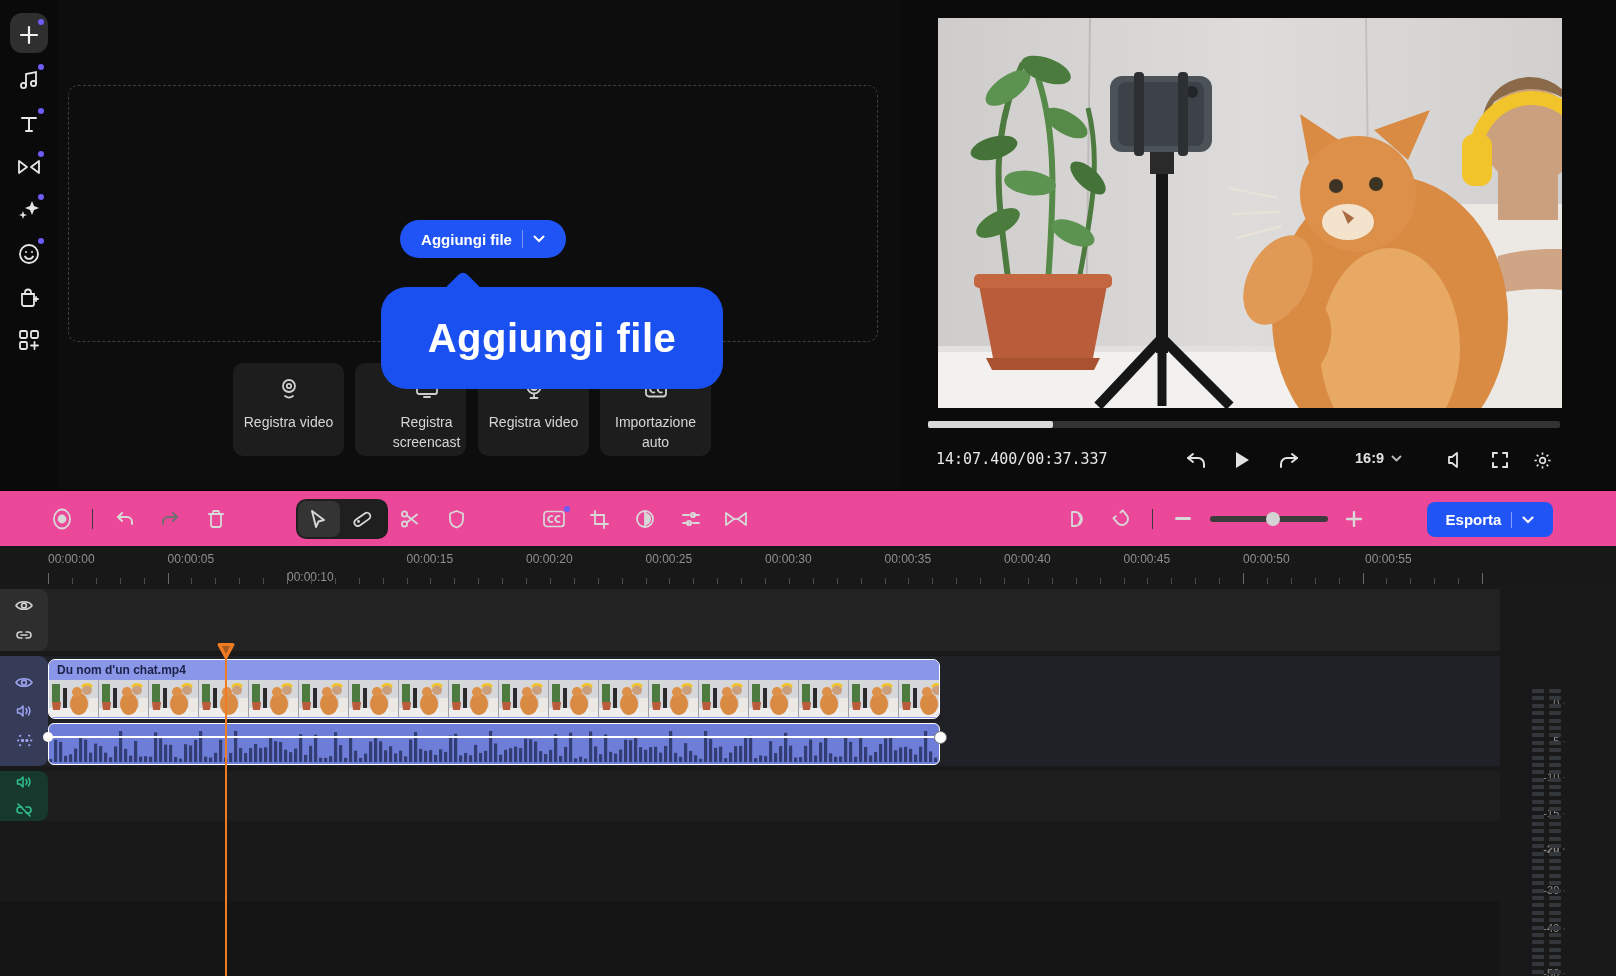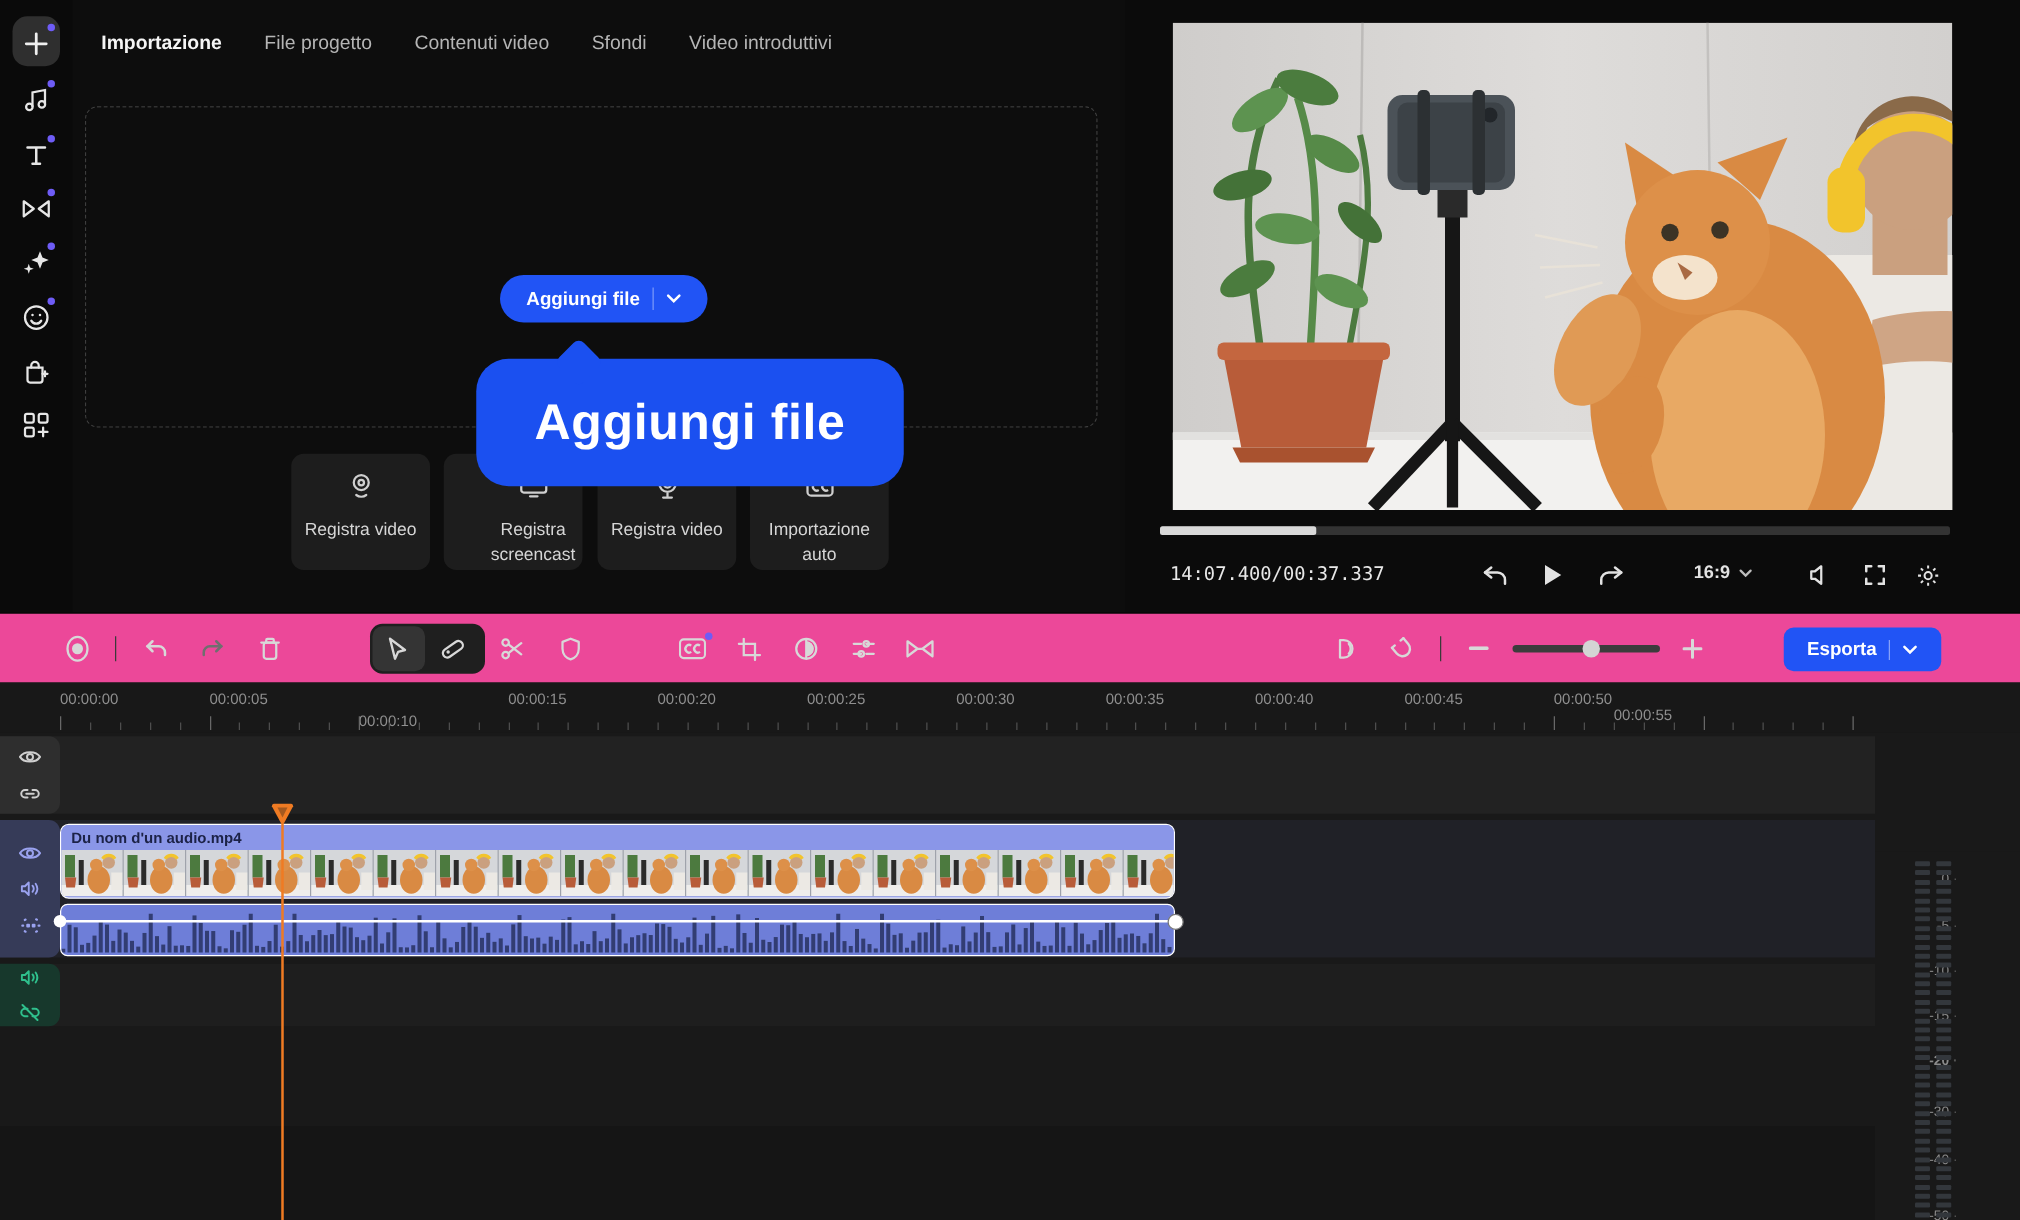--- a/index.html
+++ b/index.html
@@ -165,27 +165,20 @@
             <rect x="2" y="2" width="7" height="7" rx="1.5"></rect>
             <rect x="13" y="2" width="7" height="7" rx="1.5"></rect>
             <rect x="2" y="13" width="7" height="7" rx="1.5"></rect>
             <path d="M16.5 13 V20 M13 16.5 H20"></path>
           </svg>
         </span>
       </div>
     </aside>
 
   <section class="abs import-panel">
-    <nav class="tabs" id="tabs">
-        <span class="tab active">Importazione</span>
-        <span class="tab">File progetto</span>
-        <span class="tab">Contenuti video</span>
-        <span class="tab">Sfondi</span>
-        <span class="tab">Video introduttivi</span>
-      </nav>
 
     <div class="dropzone">
       <div class="add-btn">
         <span class="lbl">Aggiungi file</span>
         <span class="vdiv"></span>
         <svg width="12" height="8" viewBox="0 0 12 8">
             <polyline points="1.5,1.5 6,6 10.5,1.5" fill="none" stroke="#fff" stroke-width="2" stroke-linecap="round"></polyline>
           </svg>
       </div>
     </div>
@@ -507,21 +500,21 @@
         <span class="rlabel" style="left: 167.5px;">00:00:05</span>
         <span class="rlabel" style="left: 287px; margin-top: 18px;">00:00:10</span>
         <span class="rlabel" style="left: 406.5px;">00:00:15</span>
         <span class="rlabel" style="left: 526px;">00:00:20</span>
         <span class="rlabel" style="left: 645.5px;">00:00:25</span>
         <span class="rlabel" style="left: 765px;">00:00:30</span>
         <span class="rlabel" style="left: 884.5px;">00:00:35</span>
         <span class="rlabel" style="left: 1004px;">00:00:40</span>
         <span class="rlabel" style="left: 1123.5px;">00:00:45</span>
         <span class="rlabel" style="left: 1243px;">00:00:50</span>
-        <span class="rlabel" style="left: 1291px; margin-top: 13px;">00:00:55</span>
+        <span class="rlabel" style="left: 1365px;">00:00:55</span>
         <span class="tick major" style="left: 48px; height: 11px;"></span>
         <span class="tick" style="left: 71.9px; height: 6px;"></span>
         <span class="tick" style="left: 95.8px; height: 6px;"></span>
         <span class="tick" style="left: 119.7px; height: 6px;"></span>
         <span class="tick" style="left: 143.6px; height: 6px;"></span>
         <span class="tick major" style="left: 167.5px; height: 11px;"></span>
         <span class="tick" style="left: 191.4px; height: 6px;"></span>
         <span class="tick" style="left: 215.3px; height: 6px;"></span>
         <span class="tick" style="left: 239.2px; height: 6px;"></span>
         <span class="tick" style="left: 263.1px; height: 6px;"></span>
@@ -618,21 +611,21 @@
                 <rect x="14" y="6.6" width="2.4" height="1.8" rx="0.8"></rect>
                 <rect x="3" y="2" width="2.4" height="1.8" rx="0.8" transform="rotate(-25 4 3)"></rect>
                 <rect x="12" y="1.6" width="2.4" height="1.8" rx="0.8" transform="rotate(25 13 2.6)"></rect>
                 <rect x="3" y="11.2" width="2.4" height="1.8" rx="0.8" transform="rotate(25 4 12)"></rect>
                 <rect x="12" y="11.4" width="2.4" height="1.8" rx="0.8" transform="rotate(-25 13 12.2)"></rect>
               </svg>
           </span>
         </div>
 
         <div class="clip-video">
-          <div class="clip-title">Du nom d'un audio.mp4</div>
+          <div class="clip-title">Du nom d'un chat.mp4</div>
           <div class="filmstrip" id="filmstrip">
               <div style="flex: 0 0 49px; height: 37px; border-right: 1px solid rgb(159, 163, 171);"><svg width="49" height="37" viewBox="0 0 49 37" preserveAspectRatio="none">
                   <rect width="49" height="37" fill="#d5d7da"></rect>
                   <rect x="0" y="28" width="49" height="9" fill="#efeeec"></rect>
                   <rect x="3" y="4" width="8" height="18" fill="#4c7a3f"></rect>
                   <path d="M3 22 L12 22 L11 30 L4 30 Z" fill="#b85c39"></path>
                   <rect x="14" y="8" width="4" height="20" fill="#2b2b2b"></rect>
                   <ellipse cx="30" cy="24" rx="9" ry="11" fill="#d98a43"></ellipse>
                   <circle cx="28" cy="12" r="5" fill="#dd9049"></circle>
                   <circle cx="38" cy="10" r="5" fill="#caa07f"></circle>

